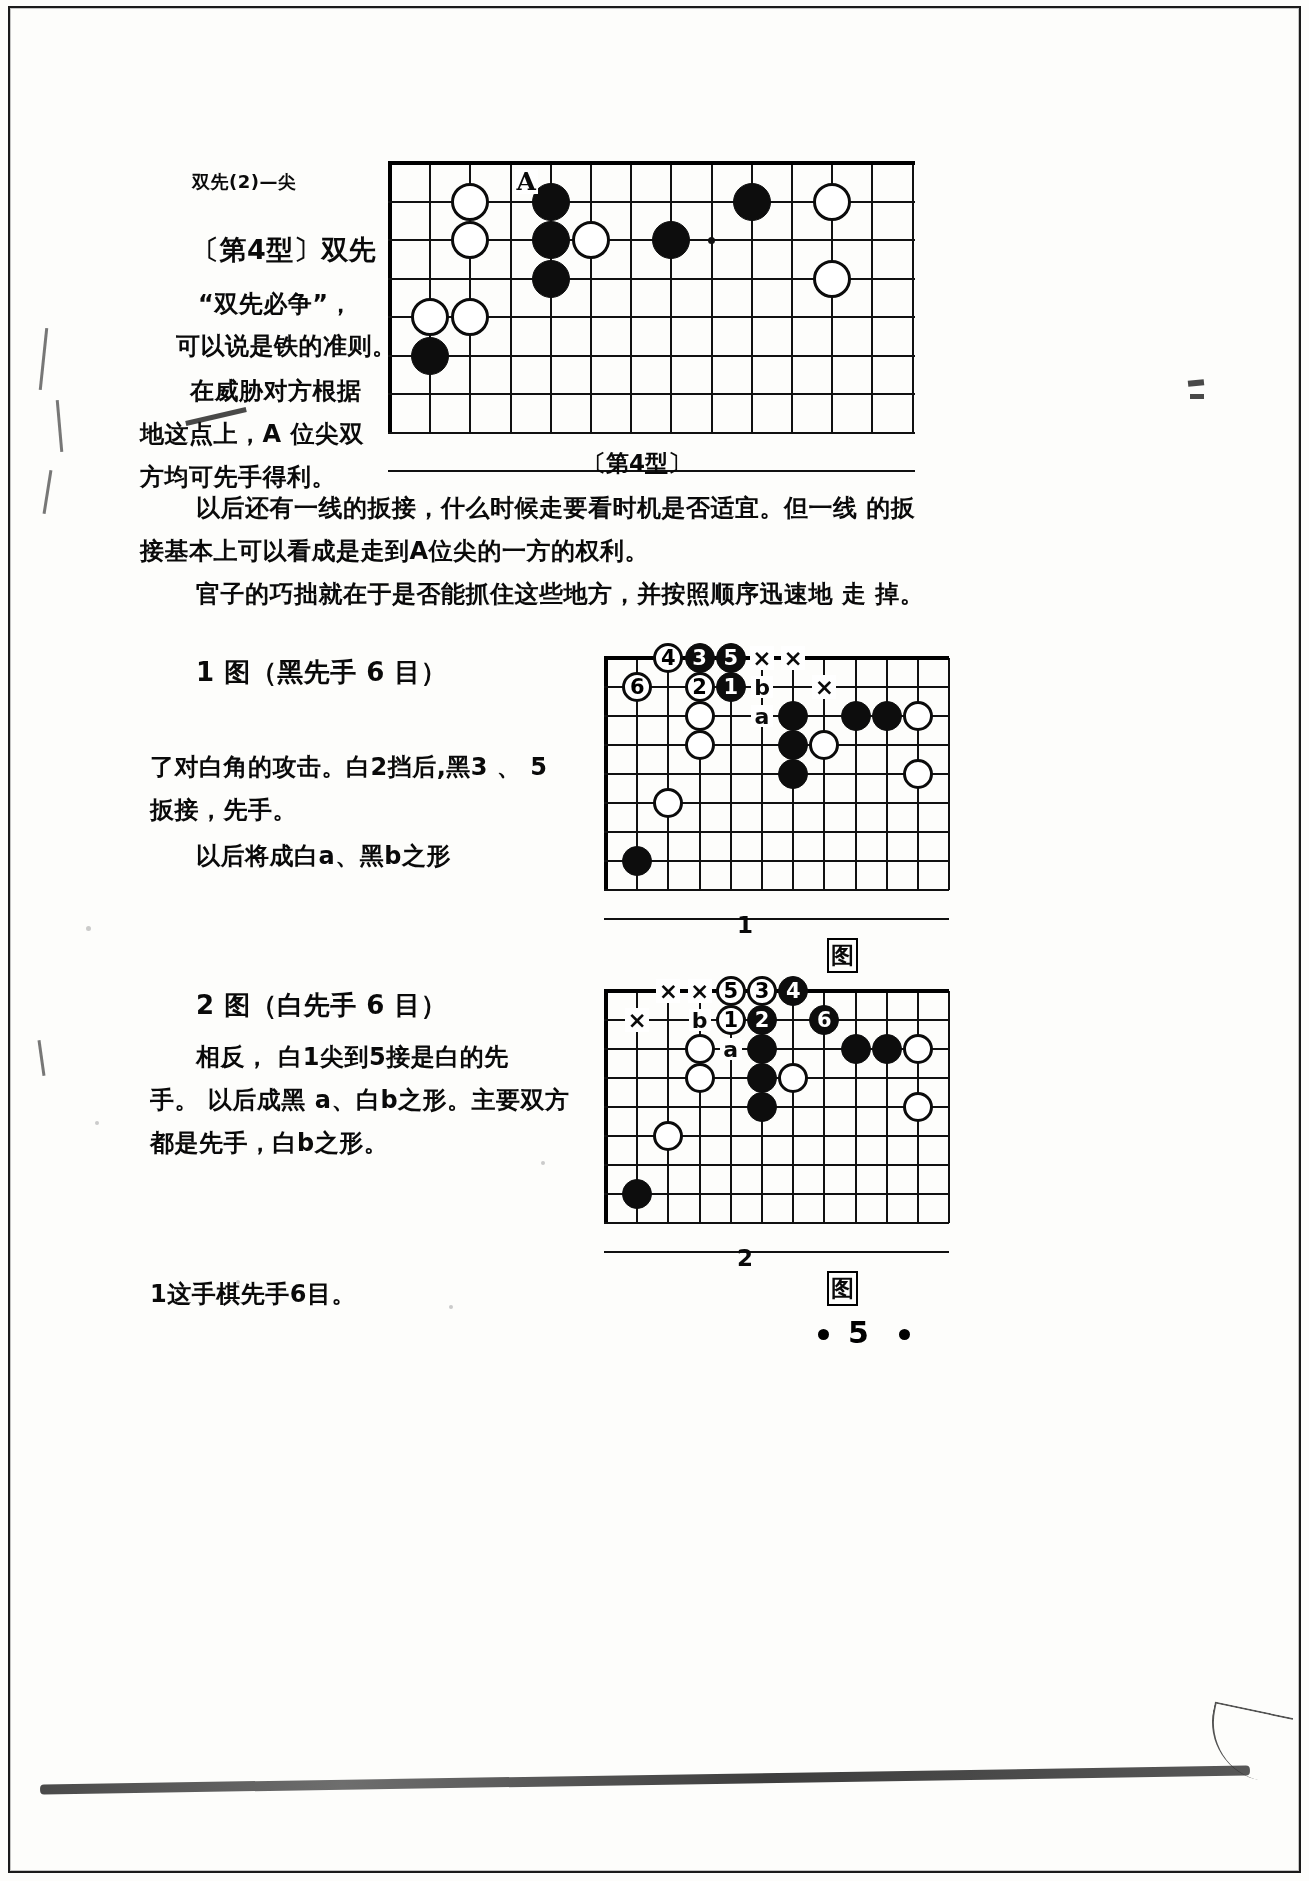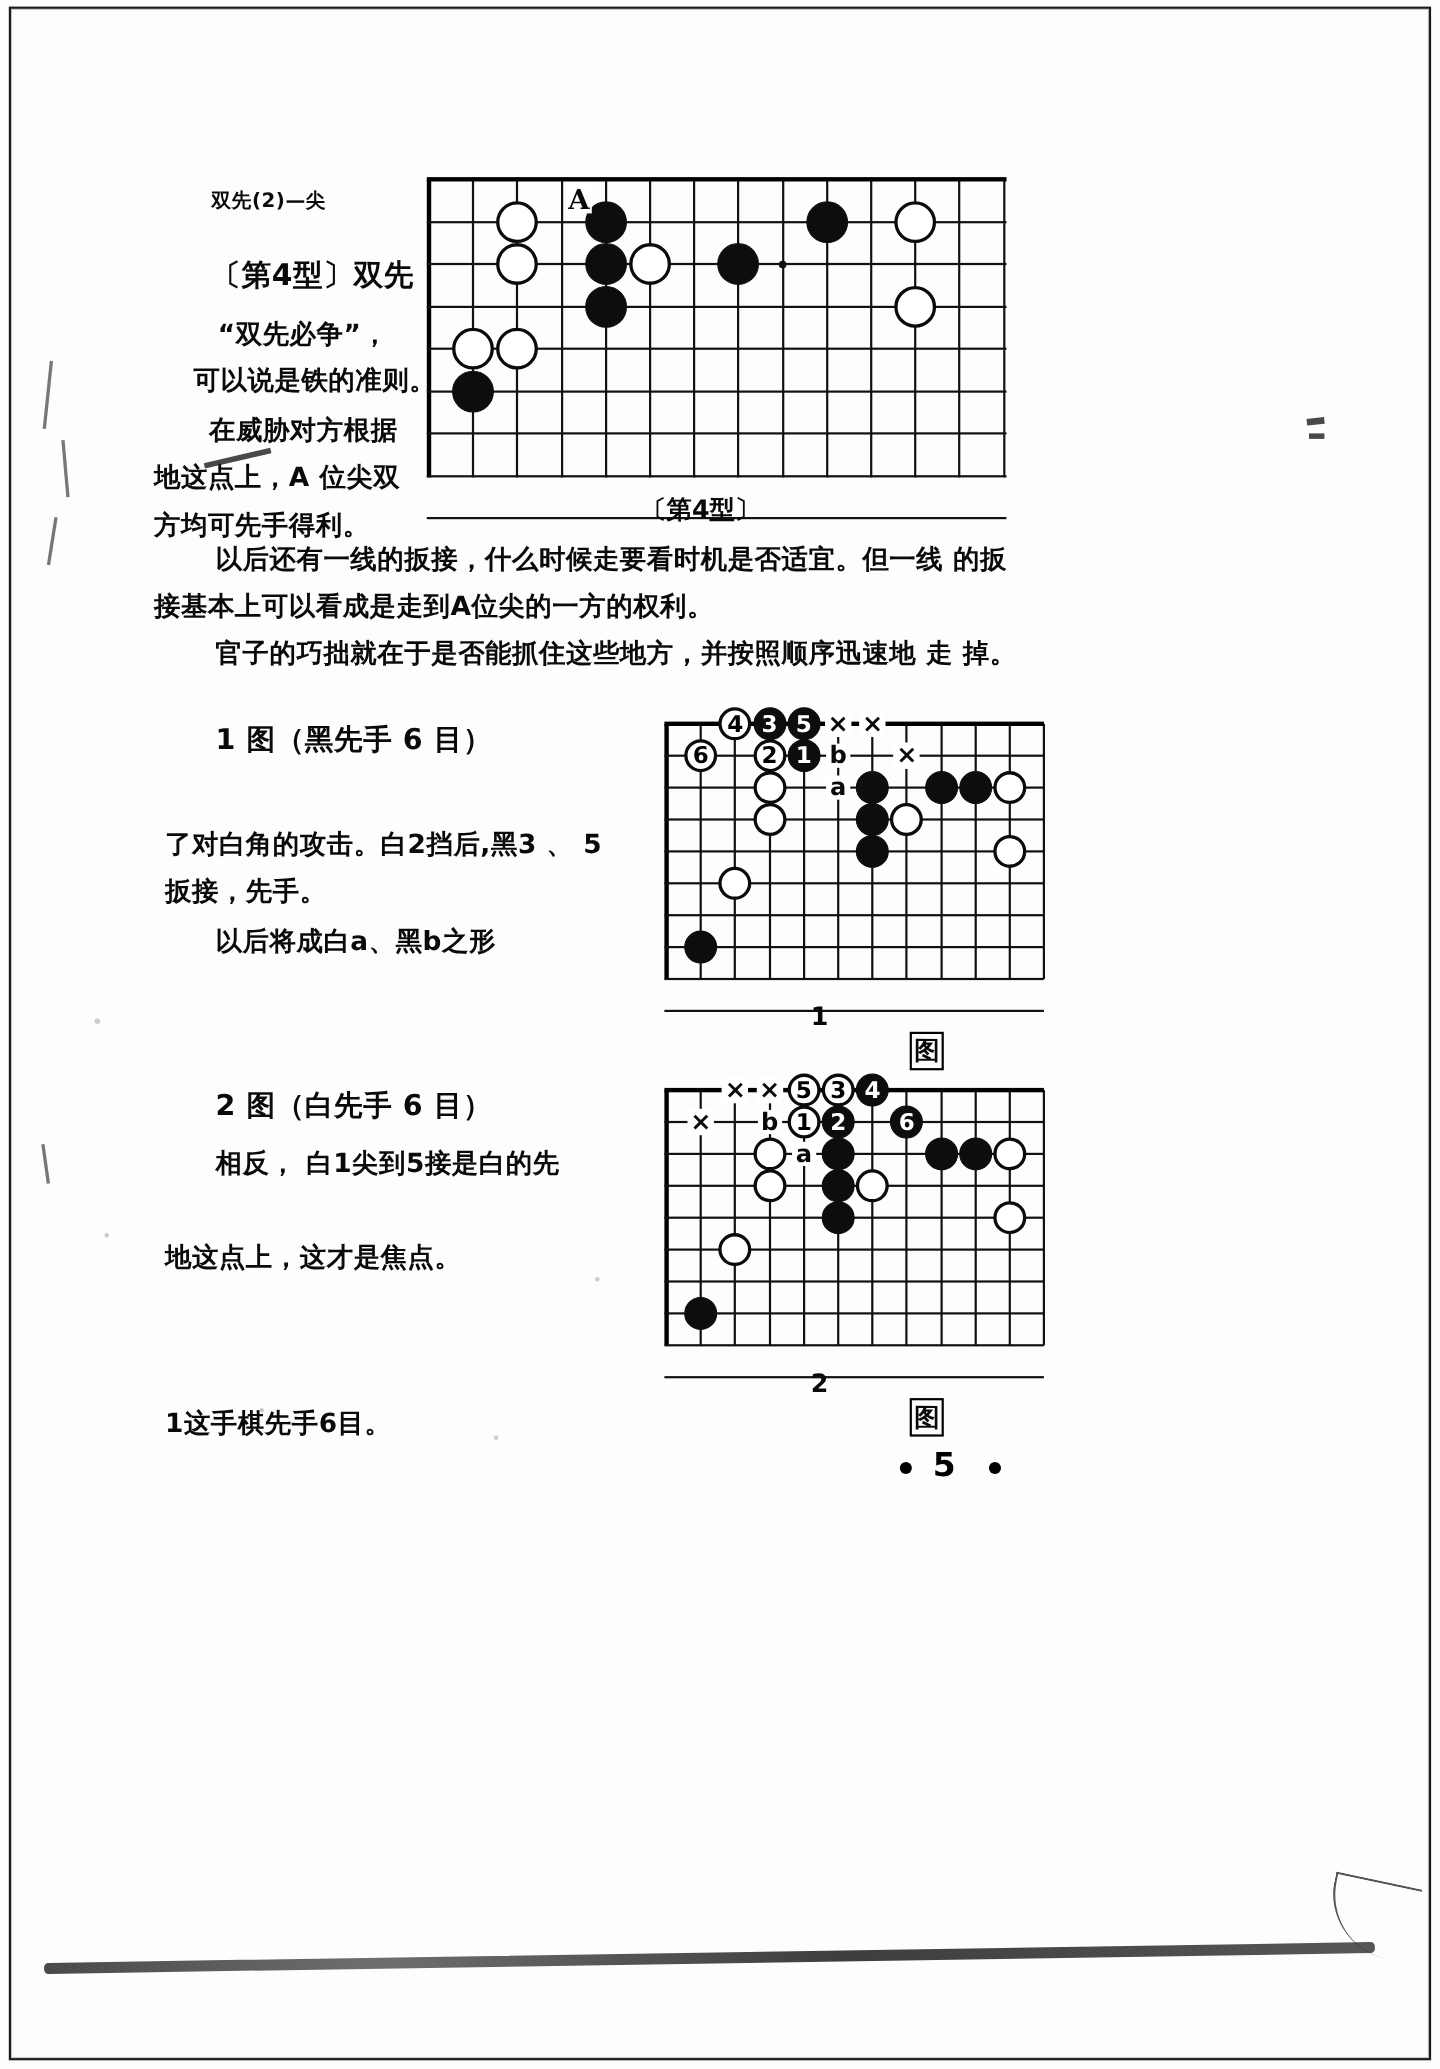--- a/index.html
+++ b/index.html
@@ -210,21 +210,22 @@
     </div>
 
   <div class="caption" style="left:737px;top:912px;">1</div>
   <div class="caption" style="left:787px;top:912px;">
      <span class="cap-box">图</span>
   </div>
 
   <div class="cjk hdr" style="position:absolute;left:196px;top:988px;font-size:26px;">2 图（白先手 6 目）</div>
 
   <div class="cjk body-line" style="position:absolute;left:196px;top:1041px;">相反， 白1尖到5接是白的先</div>
-  <div class="cjk body-line" style="position:absolute;left:150px;top:1127px;">地这点上，这才是焦点。</div>
+  <div class="cjk body-line" style="position:absolute;left:150px;top:1084px;">手。 以后成黑 a、白b之形。主要双方</div>
+  <div class="cjk body-line" style="position:absolute;left:150px;top:1127px;">都是先手，白b之形。</div>
 
   <div class="cjk body-line" style="position:absolute;left:150px;top:1258px;margin-top:20px;">1这手棋先手6目。</div>
 
   <div class="board" id="board-fig2" style="left:604px;top:985px;width:345px;height:238px;">
       <div class="grid-line edge" style="left: 0px; top: 6px; width: 4px; height: 232px;"></div>
       <div class="grid-line" style="left: 32.2px; top: 6px; width: 2px; height: 232px;"></div>
       <div class="grid-line" style="left: 63.4px; top: 6px; width: 2px; height: 232px;"></div>
       <div class="grid-line" style="left: 94.6px; top: 6px; width: 2px; height: 232px;"></div>
       <div class="grid-line" style="left: 125.8px; top: 6px; width: 2px; height: 232px;"></div>
       <div class="grid-line" style="left: 157px; top: 6px; width: 2px; height: 232px;"></div>

